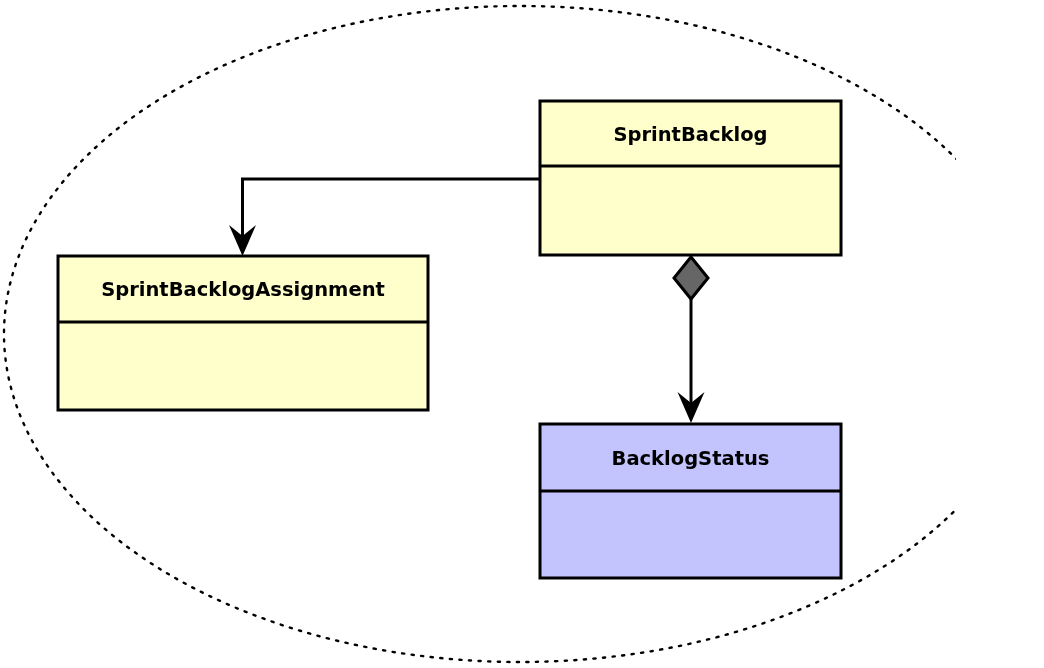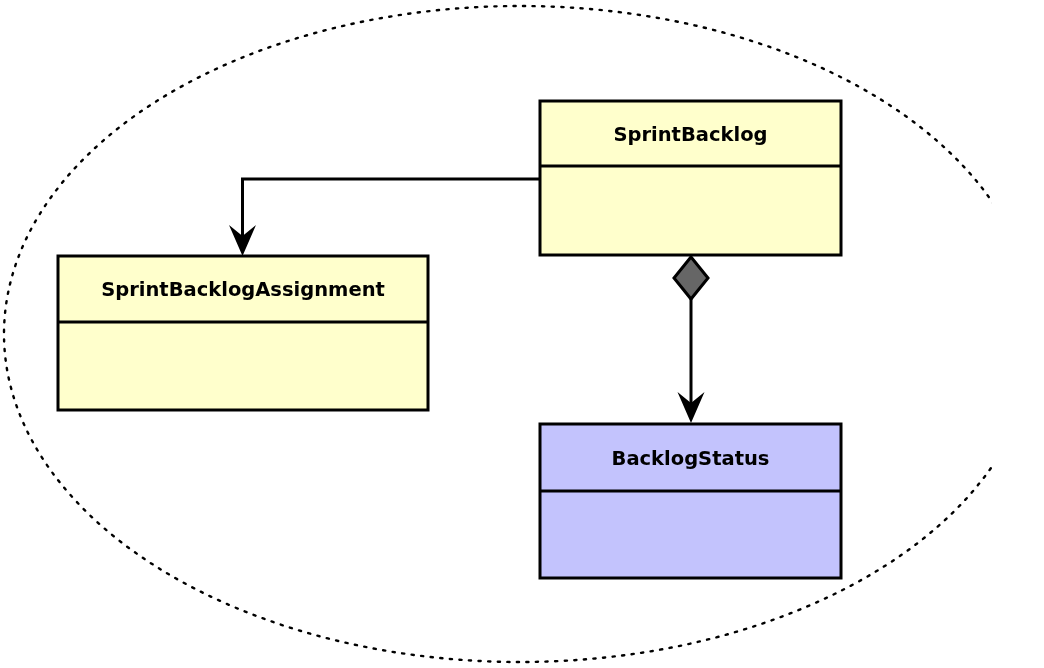--- a/index.html
+++ b/index.html
@@ -9,21 +9,20 @@
   }
   body {
     font-family: "DejaVu Sans", sans-serif;
   }
   #canvas {
     position: relative;
     width: 956px;
     height: 668px;
     background: #ffffff;
     overflow: hidden;
-    padding-left: 36px;
   }
   #diagram-svg {
     position: absolute;
     left: 0;
     top: 0;
     width: 1044px;
     height: 668px;
   }
   .uml-class-title {
     font-family: "DejaVu Sans", sans-serif;

